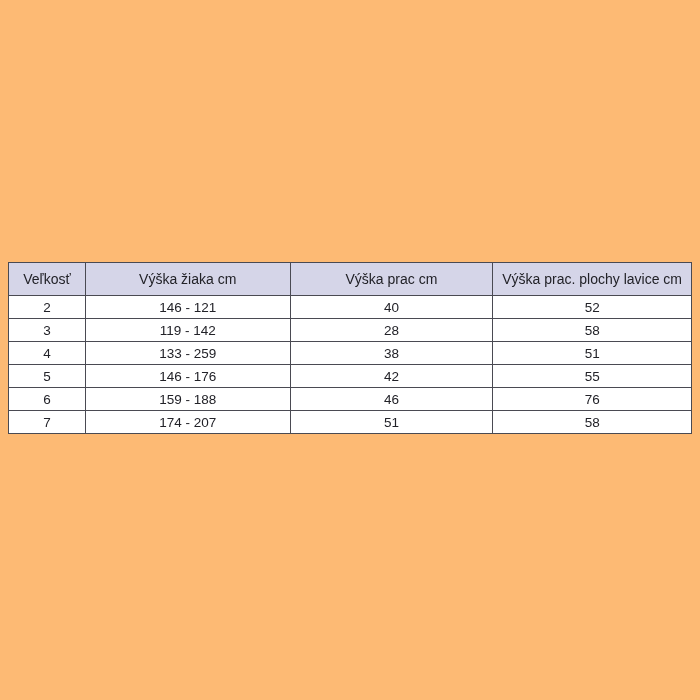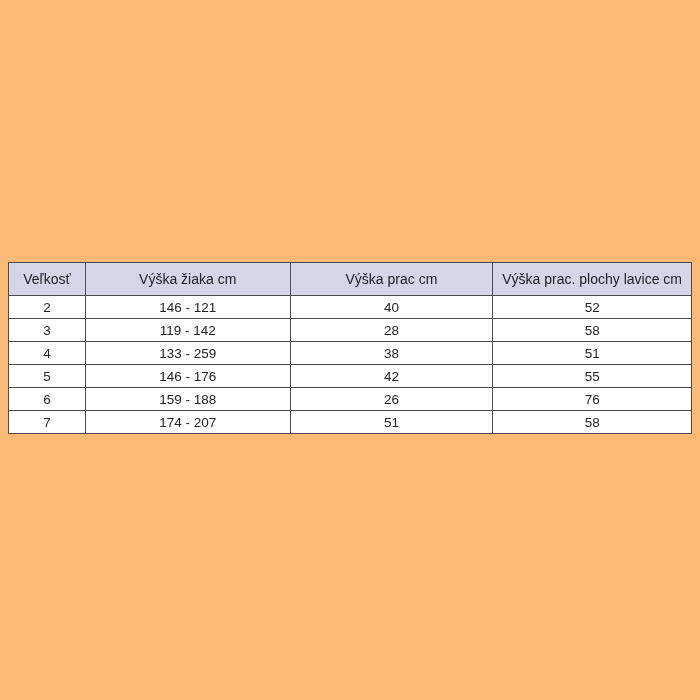--- a/index.html
+++ b/index.html
@@ -92,21 +92,21 @@
       </tr>
       <tr>
         <td>5</td>
         <td>146 - 176</td>
         <td>42</td>
         <td>55</td>
       </tr>
       <tr>
         <td>6</td>
         <td>159 - 188</td>
-        <td>26</td>
+        <td>46</td>
         <td>76</td>
       </tr>
       <tr>
         <td>7</td>
         <td>174 - 207</td>
         <td>51</td>
         <td>58</td>
       </tr>
     </tbody>
   </table>

